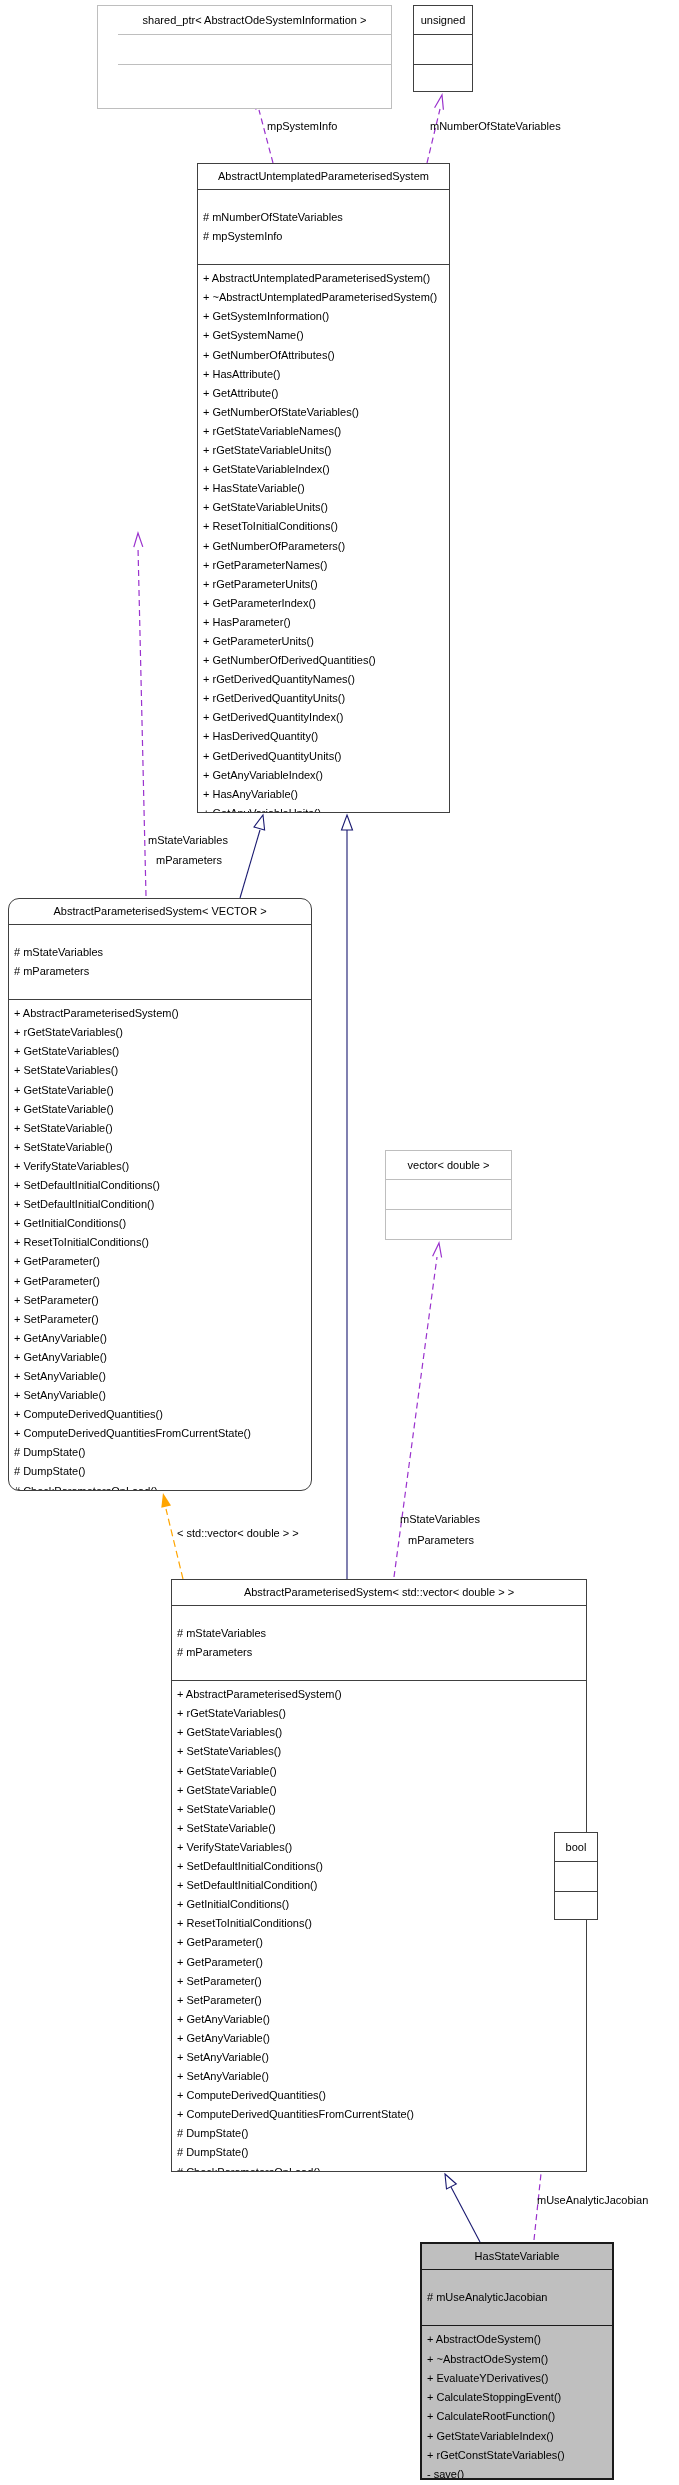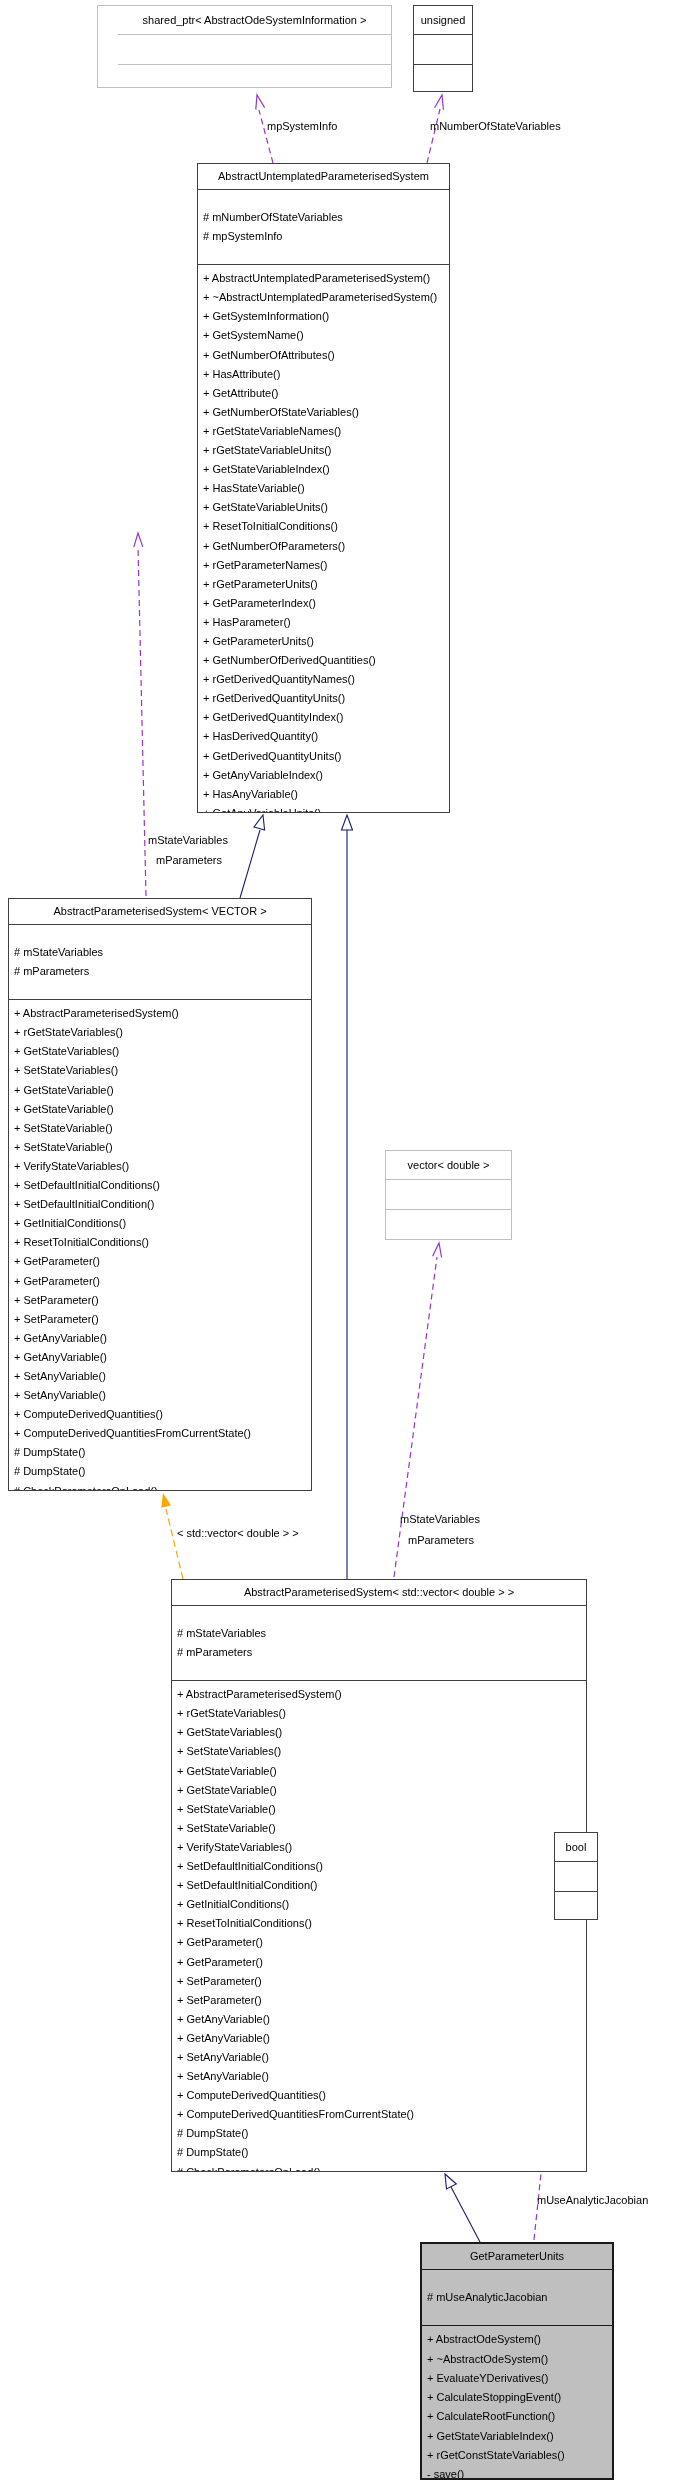--- a/index.html
+++ b/index.html
@@ -16,25 +16,25 @@
   .uml-box.focus .attrs,.uml-box.focus .methods{border-top-color:#1a1a1a;}
   .uml-box .member{padding:0 5px;white-space:nowrap;line-height:19.1px;}
   .uml-box.lh19 .member{line-height:19.1px;}
   #box-ode .member{line-height:19.3px;}
 
   .type-box .title{height:28px;line-height:28px;padding:0 4px;box-sizing:border-box;white-space:nowrap;text-align:center;}
   .type-box .row{height:29px;border-top:1px solid #404040;}
   .type-box.muted .row{border-top-color:#BEBEBE;}
 
   
-  #box-shared-ptr{left:97px;top:5px;width:295px;height:83px;padding-left:20px;}
+  #box-shared-ptr{left:97px;top:5px;width:295px;height:104px;padding-left:20px;}
   #box-unsigned{left:413px;top:5px;width:60px;height:87px;}
   #box-untemplated{left:197px;top:163px;width:253px;height:650px;}
   #box-vector{left:85px;top:443px;width:87px;height:87px;}
-  #box-param-vector{left:8px;top:898px;width:304px;height:593px;}
+  #box-param-vector{left:8px;top:898px;width:304px;height:593px;border-radius:11px;}
   #box-vector-double{left:385px;top:1150px;width:127px;height:90px;}
   #box-param-std{left:171px;top:1579px;width:416px;height:593px;}
   #box-bool{left:554px;top:1832px;width:44px;height:88px;}
   #box-ode{left:420px;top:2242px;width:194px;height:238px;}
 
   #edges{position:absolute;left:0;top:0;pointer-events:none;}
   .dashed-usage{stroke-dasharray:6 4;}
   .dashed-template{stroke-dasharray:7 4;}
 
   .edge-label{position:absolute;white-space:nowrap;line-height:13px;}
@@ -219,21 +219,21 @@
       </div>
   </div>
 
   <div class="uml-box type-box" id="box-bool">
     <div class="title">bool</div>
     <div class="row"></div>
     <div class="row"></div>
   </div>
 
   <div class="uml-box focus" id="box-ode">
-    <div class="title">GetParameterUnits</div>
+    <div class="title">HasStateVariable</div>
     <div class="attrs">
         <div class="member"># mUseAnalyticJacobian</div>
       </div>
     <div class="methods">
         <div class="member">+ AbstractOdeSystem()</div>
         <div class="member">+ ~AbstractOdeSystem()</div>
         <div class="member">+ EvaluateYDerivatives()</div>
         <div class="member">+ CalculateStoppingEvent()</div>
         <div class="member">+ CalculateRootFunction()</div>
         <div class="member">+ GetStateVariableIndex()</div>

